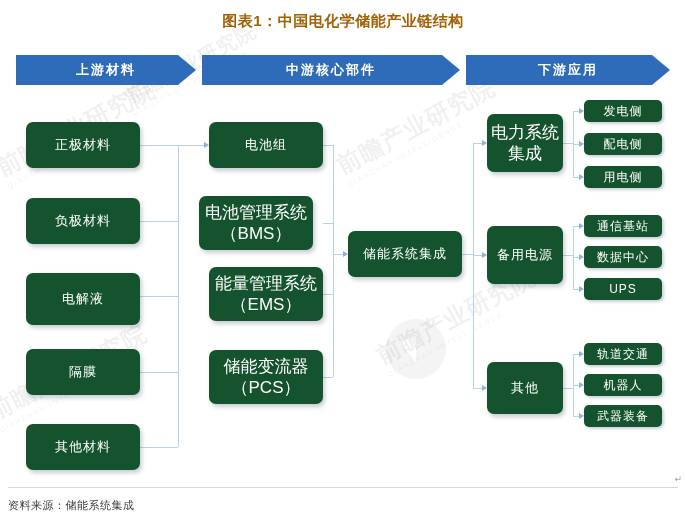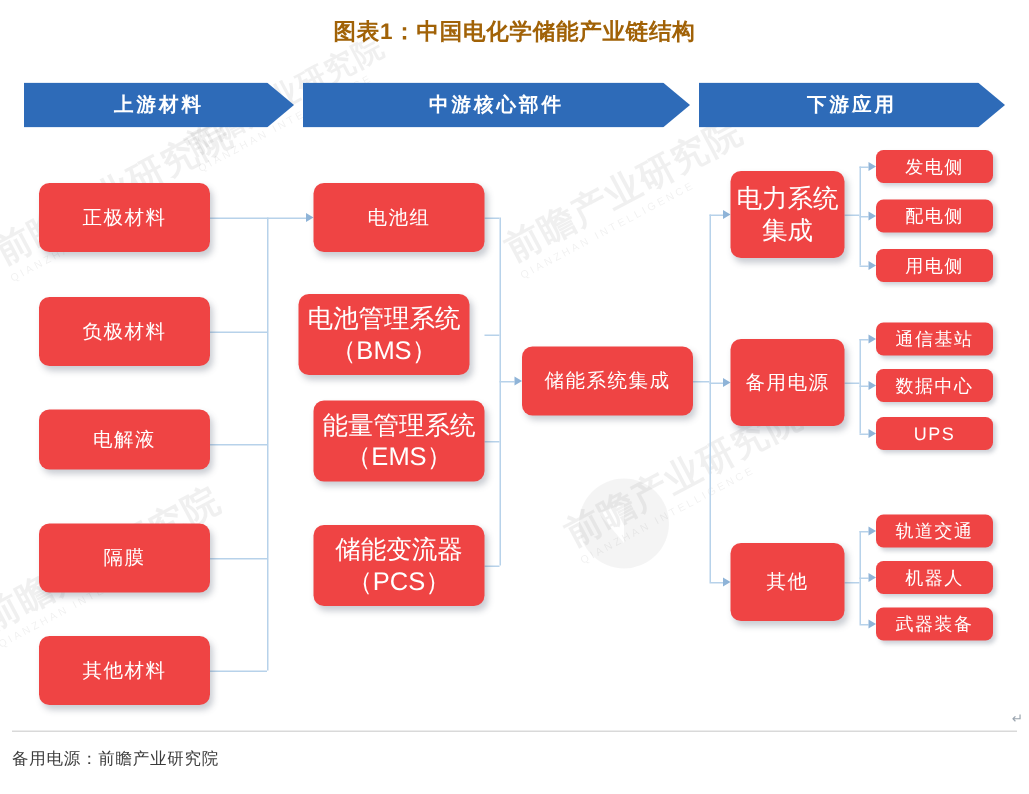--- a/index.html
+++ b/index.html
@@ -32,21 +32,21 @@
   
   .banner{
     position:absolute;height:30px;background:#2e6bb8;
     display:flex;align-items:center;justify-content:center;
     color:#ffffff;font-size:13px;font-weight:700;letter-spacing:2px;
     clip-path:polygon(0 0, calc(100% - 18px) 0, 100% 50%, calc(100% - 18px) 100%, 0 100%);
   }
 
   
   .node{
-    position:absolute;background:#ef4444;border-radius:7px;
+    position:absolute;background:#14532d;border-radius:7px;
     color:#ffffff;display:flex;align-items:center;justify-content:center;
     text-align:center;line-height:1.25;
     box-shadow:2px 3px 4px rgba(80,90,110,.30);
     font-size:13px;letter-spacing:1px;
   }
   .node.sm{border-radius:5px;font-size:12px;letter-spacing:1px;
            box-shadow:2px 2px 3px rgba(80,90,110,.28);}
   .node.two{font-size:17px;letter-spacing:0px;}
 
   
@@ -144,21 +144,21 @@
       <div class="arw" style="left: 579px; top: 412.5px;"></div>
     </div>
 
   <div id="node-layer">
       <div class="node" style="left: 26px; top: 122px; width: 114px; height: 46px;">
         <span>正极材料</span>
       </div>
       <div class="node" style="left: 26px; top: 198px; width: 114px; height: 46px;">
         <span>负极材料</span>
       </div>
-      <div class="node" style="left: 26px; top: 273px; width: 114px; height: 40px;">
+      <div class="node" style="left: 26px; top: 273px; width: 114px; height: 52px;">
         <span>电解液</span>
       </div>
       <div class="node" style="left: 26px; top: 349px; width: 114px; height: 46px;">
         <span>隔膜</span>
       </div>
       <div class="node" style="left: 26px; top: 424px; width: 114px; height: 46px;">
         <span>其他材料</span>
       </div>
       <div class="node" style="left: 209px; top: 122px; width: 114px; height: 46px;">
         <span>电池组</span>
@@ -207,15 +207,15 @@
       </div>
       <div class="node sm" style="left: 584px; top: 374px; width: 78px; height: 22px;">
         <span>机器人</span>
       </div>
       <div class="node sm" style="left: 584px; top: 405px; width: 78px; height: 22px;">
         <span>武器装备</span>
       </div>
     </div>
 
   <div class="rule"></div>
-  <div class="src">备用电源：前瞻产业研究院</div>
+  <div class="src">资料来源：储能系统集成</div>
   <div class="para">↵</div>
 </div>
 
 </body></html>

